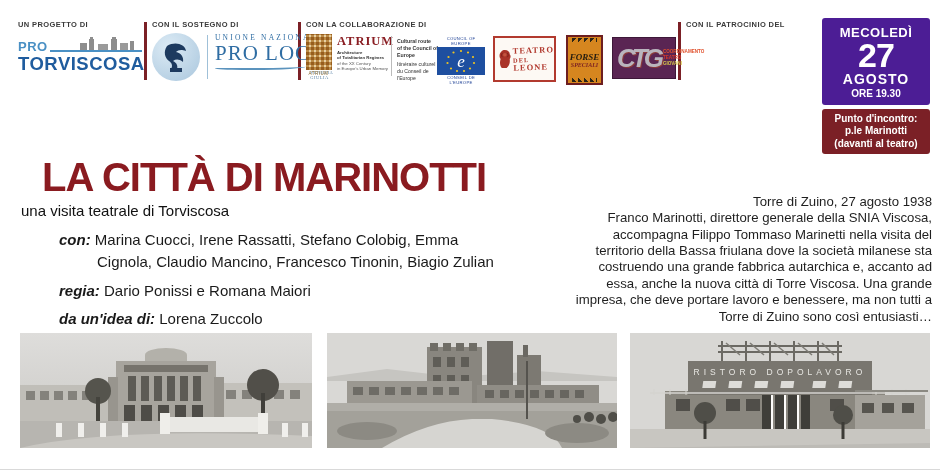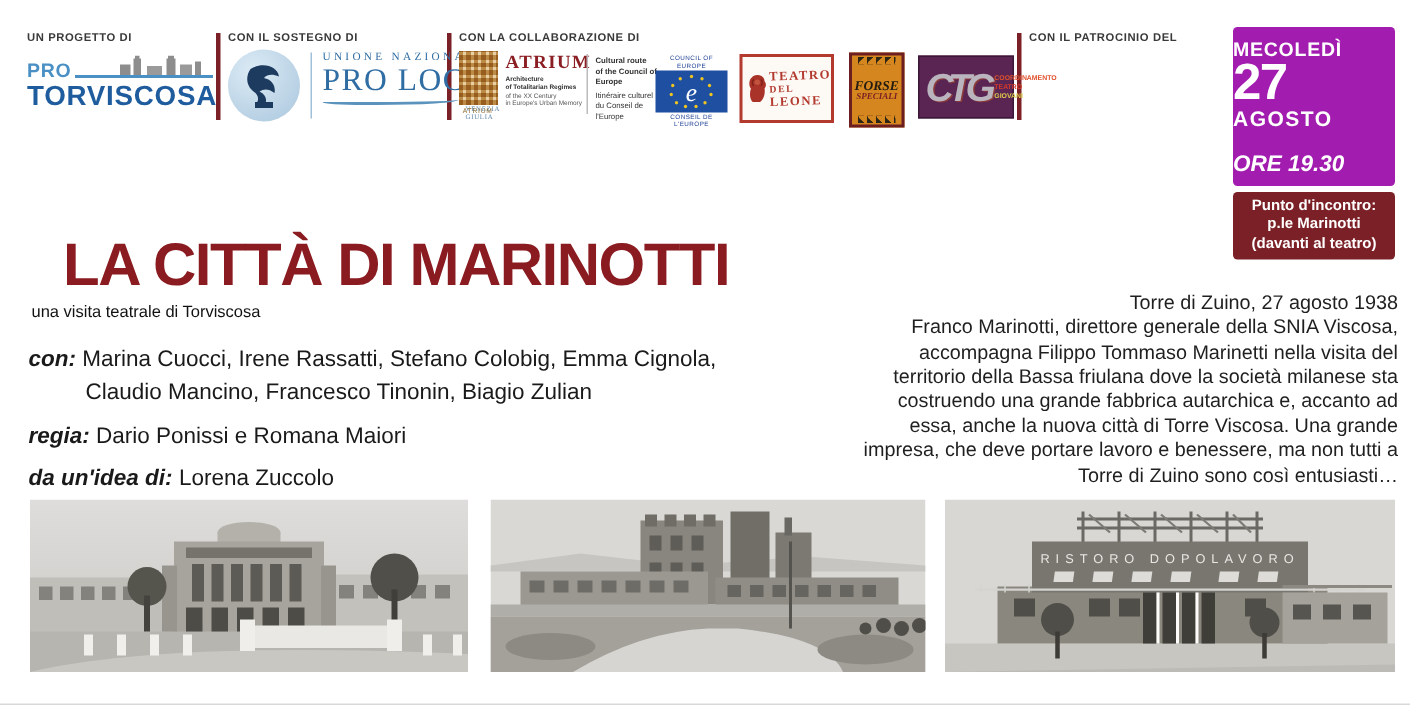--- a/index.html
+++ b/index.html
@@ -67,32 +67,32 @@
   .ctg-l1 { font-size:4.6px; color:#e0512d; font-weight:bold; }
   .ctg-l2 { font-size:4.6px; color:#d63a2a; font-weight:bold; }
   .ctg-l3 { font-size:4.6px; color:#d9c94a; font-weight:bold; }
 
   
   .comune { position:absolute; left:686px; top:34px; display:flex; align-items:center; }
   .comune-text { margin-left:8px; font-size:9.5px; color:#222; font-weight:bold; line-height:1.3; }
 
   
   .ebox { position:absolute; left:822px; top:18px; width:108px; }
-  .ebox-main { background:#a21caf; border-radius:3px; color:#fff; text-align:left; padding:7px 0 6px; }
+  .ebox-main { background:#4c1d95; border-radius:3px; color:#fff; text-align:center; padding:7px 0 6px; }
   .ebox-day { font-size:13px; font-weight:bold; letter-spacing:.5px; }
   .ebox-date { font-size:34px; font-weight:bold; line-height:.92; letter-spacing:-1px; }
   .ebox-month { font-size:14px; font-weight:bold; letter-spacing:1px; }
-  .ebox-time { font-size:15px; font-weight:bold; font-style:italic; margin-top:14px; }
+  .ebox-time { font-size:10px; font-weight:bold; margin-top:1px; }
   .ebox-meet { background:#7b2026; border-radius:3px; color:#fff; text-align:center; margin-top:4px; padding:4px 2px; font-size:10px; font-weight:bold; line-height:1.22; }
 
   
   .title { position:absolute; left:18px; top:155px; font-size:40px; font-weight:bold; letter-spacing:-1px; color:#8a1b20; white-space:nowrap;margin-left:24px; }
-  .subtitle { position:absolute; left:21px; top:202px; font-size:11px; color:#111; }
+  .subtitle { position:absolute; left:21px; top:202px; font-size:15px; color:#111; }
   .credits { position:absolute; left:19px; top:229px; width:485px; font-size:15px; color:#1a1a1a; }
-  .credit { padding-left:38px; text-indent:-38px; margin-bottom:7px; line-height:1.45; }
+  .credit { padding-left:38px; text-indent:-38px; margin-bottom:7px; line-height:1.45;margin-left:40px; }
   .credit .role { font-weight:bold; font-style:italic; }
   .credit-regia { margin-top:3px; }
   .story { position:absolute; left:575px; top:194px; width:357px; text-align:right; font-size:13.2px; line-height:1.24; color:#1f1f1f; }
 
   
   .photo { position:absolute; top:333px; height:115px; }
   .photo svg { display:block; }
   .p1 { left:20px;  width:292px; }
   .p2 { left:327px; width:290px; }
   .p3 { left:630px; width:300px; }

